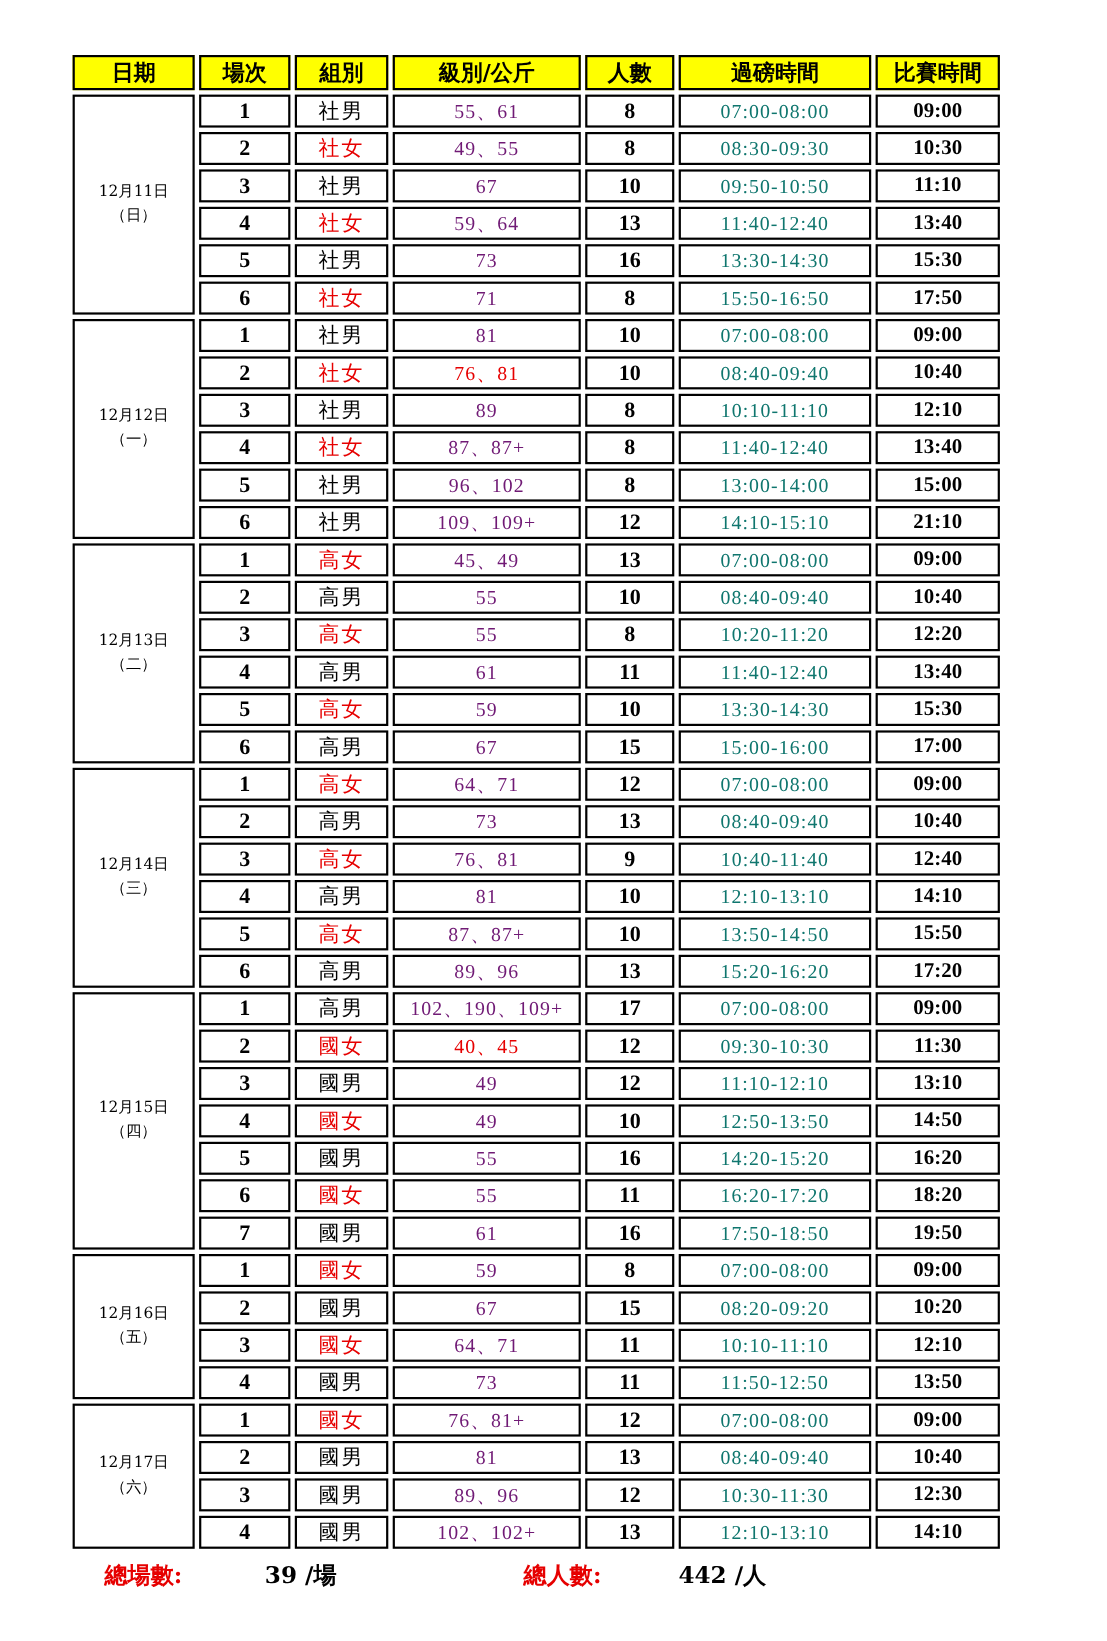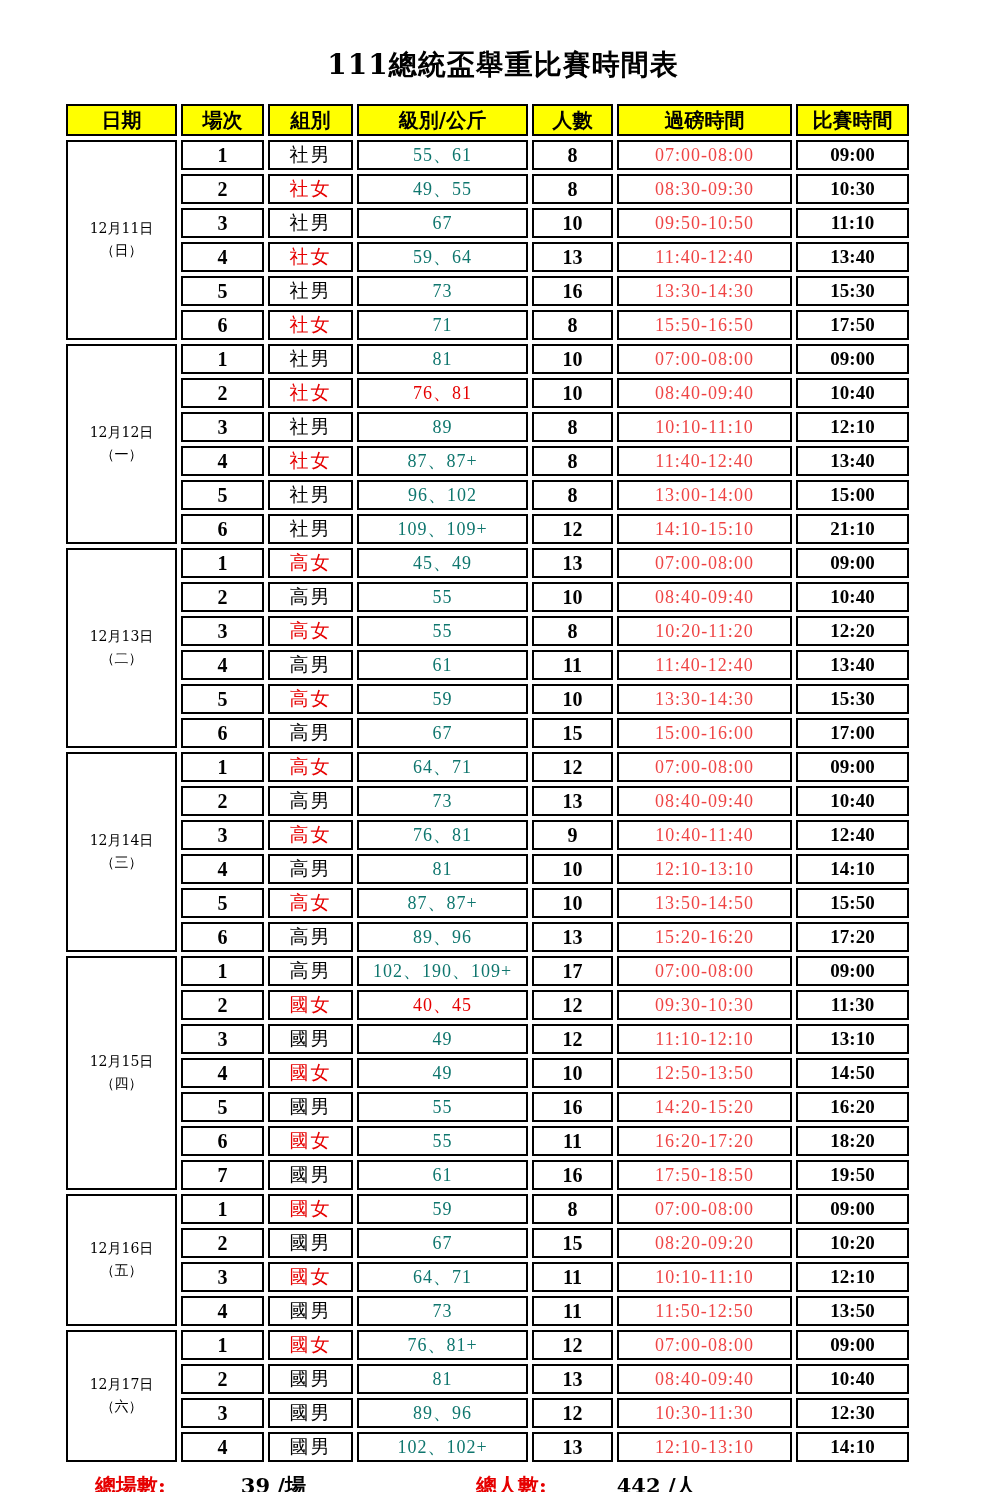--- a/index.html
+++ b/index.html
@@ -49,23 +49,23 @@
     line-height: 1.55;
     font-family: "DejaVu Serif", "Liberation Serif", serif;
   }
   td.session-cell { font-size: 20px; font-weight: bold; }
   td.division-cell {
     font-size: 19px;
     font-weight: normal;
     letter-spacing: 2px;
     font-family: "DejaVu Serif", "Liberation Serif", serif;
   }
-  td.class-cell { font-size: 18px; color: #0f766e; letter-spacing: 1px; }
+  td.class-cell { font-size: 18px; color: #701a75; letter-spacing: 1px; }
   td.count-cell { font-size: 20px; font-weight: bold; }
-  td.weigh-cell { font-size: 18px; color: #ef4444; letter-spacing: 1px; }
+  td.weigh-cell { font-size: 18px; color: #0f766e; letter-spacing: 1px; }
   td.time-cell { font-size: 19px; font-weight: bold; }
   .red { color: #e60000 !important; }
   .footer {
     margin-left: 95px;
     margin-top: 6px;
     font-size: 21px;
     font-weight: bold;
     display: flex;
     align-items: baseline;
     font-family: "DejaVu Serif", "Liberation Serif", serif;
@@ -73,21 +73,20 @@
   .footer .label { color: #e60000; }
   .footer .value { color: #000; }
   .footer .v1 { margin-left: 75px; }
   .footer .l2 { margin-left: 170px; }
   .footer .v2 { margin-left: 70px; }
 </style>
 </head>
 <body>
 
 <div class="page">
-  <h1 class="title">111總統盃舉重比賽時間表</h1>
 
   <table class="schedule">
     <colgroup>
       <col style="width:111px">
       <col style="width:83px">
       <col style="width:85px">
       <col style="width:171px">
       <col style="width:81px">
       <col style="width:175px">
       <col style="width:113px">

